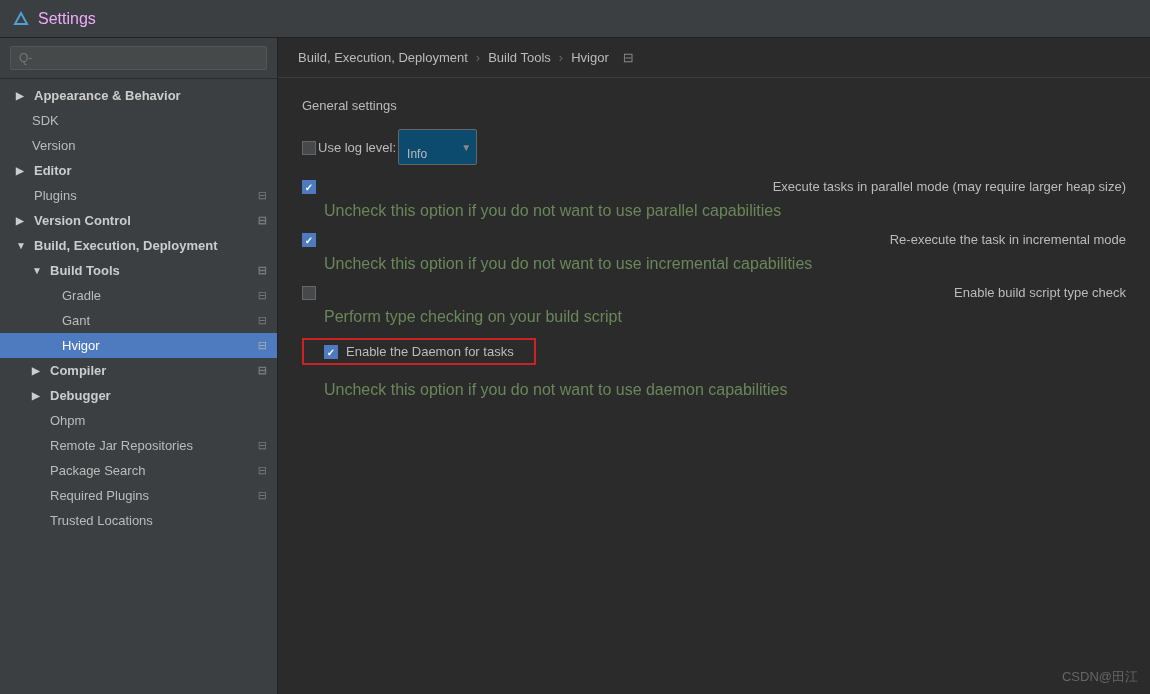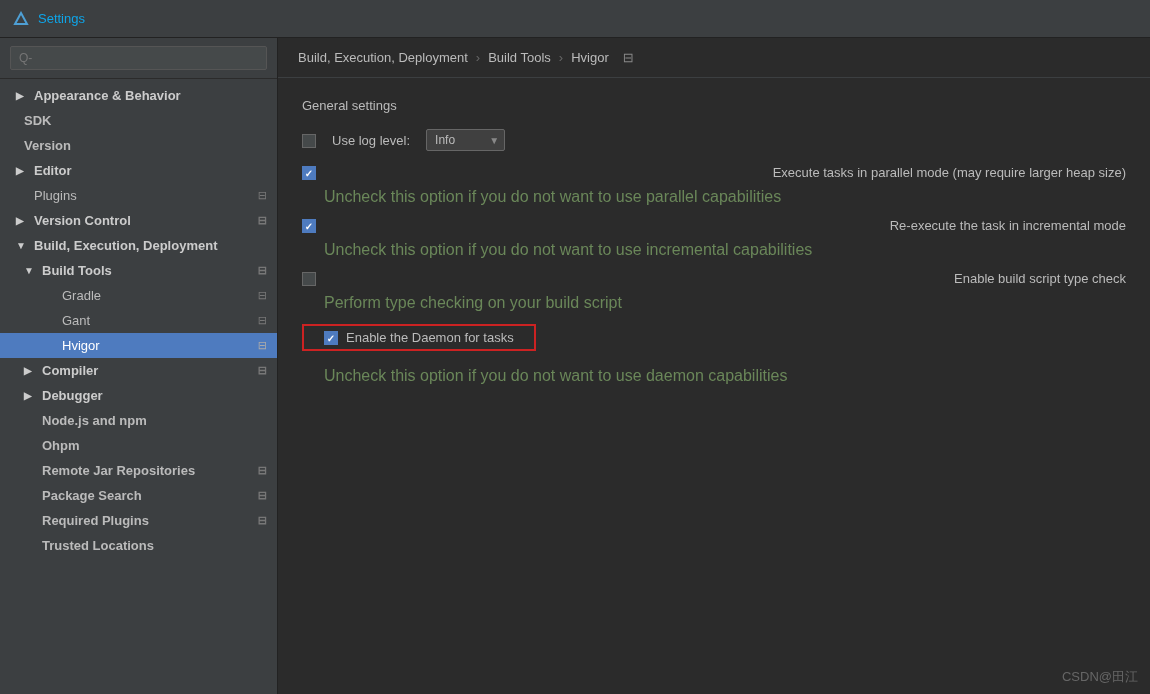--- a/index.html
+++ b/index.html
@@ -25,22 +25,22 @@
       flex-shrink: 0;
     }
     .title-bar-icon {
       width: 18px;
       height: 18px;
       display: flex;
       align-items: center;
       justify-content: center;
     }
     .title-bar-title {
-      color: #0ea5e9;
-      font-size: 13px;
+      color: #f0abfc;
+      font-size: 16px;
     }
     
     .main-layout {
       display: flex;
       flex: 1;
       overflow: hidden;
     }
     
     .sidebar {
       width: 278px;
@@ -86,21 +86,21 @@
     }
     .sidebar-item.section-header {
       font-weight: bold;
       color: #ccc;
     }
     .sidebar-item .expand-icon {
       font-size: 10px;
       width: 12px;
       display: inline-block;
     }
-    .sidebar-item.indent1 { padding-left: 24px; font-weight: bold; }
+    .sidebar-item.indent1 { padding-left: 32px; }
     .sidebar-item.indent2 { padding-left: 44px; }
     .settings-icon {
       font-size: 11px;
       color: #777;
       margin-left: auto;
     }
     
     .content {
       flex: 1;
       background: #2b2b2b;
@@ -169,28 +169,28 @@
     .setting-hint {
       font-size: 16px;
       color: #6a8759;
       padding-left: 22px;
       margin-bottom: 12px;
       margin-top: 2px;
     }
     .setting-row-inline {
       display: flex;
       align-items: center;
-      gap: 16px;
+      gap: 2px;
       margin-bottom: 14px;
     }
     .select-box {
-      background: #404040;
+      background: #0c4a6e;
       border: 1px solid #666;
       color: #bbb;
-      padding: 3px 24px 3px 8px;
+      padding: 17px 24px 3px 8px;
       font-size: 12px;
       border-radius: 2px;
       appearance: none;
       cursor: pointer;
       position: relative;
     }
     .select-wrapper {
       position: relative;
       display: inline-block;
     }
@@ -301,24 +301,20 @@
         <span class="expand-icon">▶</span>
         <span>Compiler</span>
         <span class="settings-icon">⊟</span>
       </div>
 
       <div class="sidebar-item indent1 section-header">
         <span class="expand-icon">▶</span>
         <span>Debugger</span>
       </div>
 
-      <div class="sidebar-item indent1">
-        <span class="expand-icon"></span>
-        <span>Node.js and npm</span>
-      </div>
 
       <div class="sidebar-item indent1">
         <span class="expand-icon"></span>
         <span>Ohpm</span>
       </div>
 
       <div class="sidebar-item indent1">
         <span class="expand-icon"></span>
         <span>Remote Jar Repositories</span>
         <span class="settings-icon">⊟</span>

